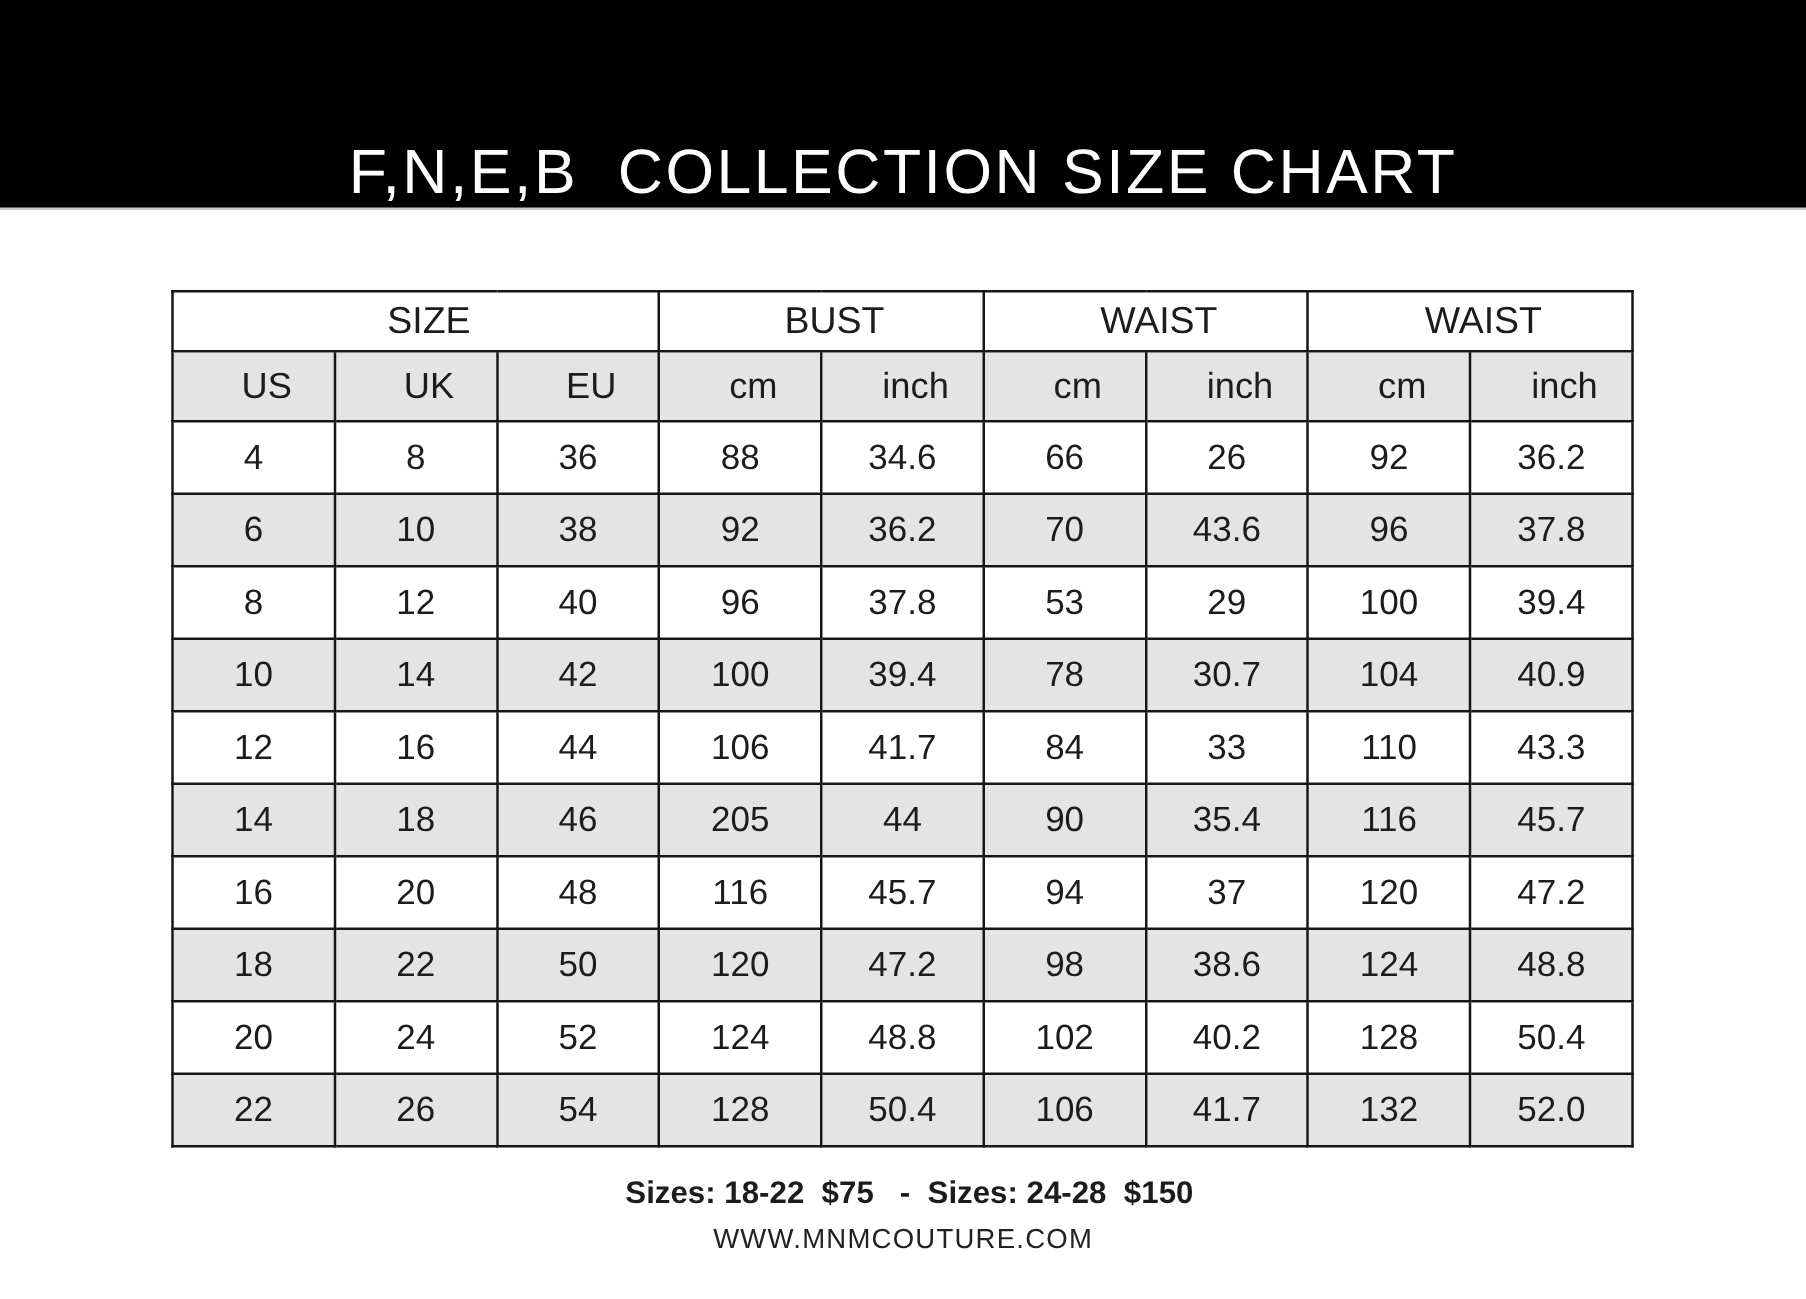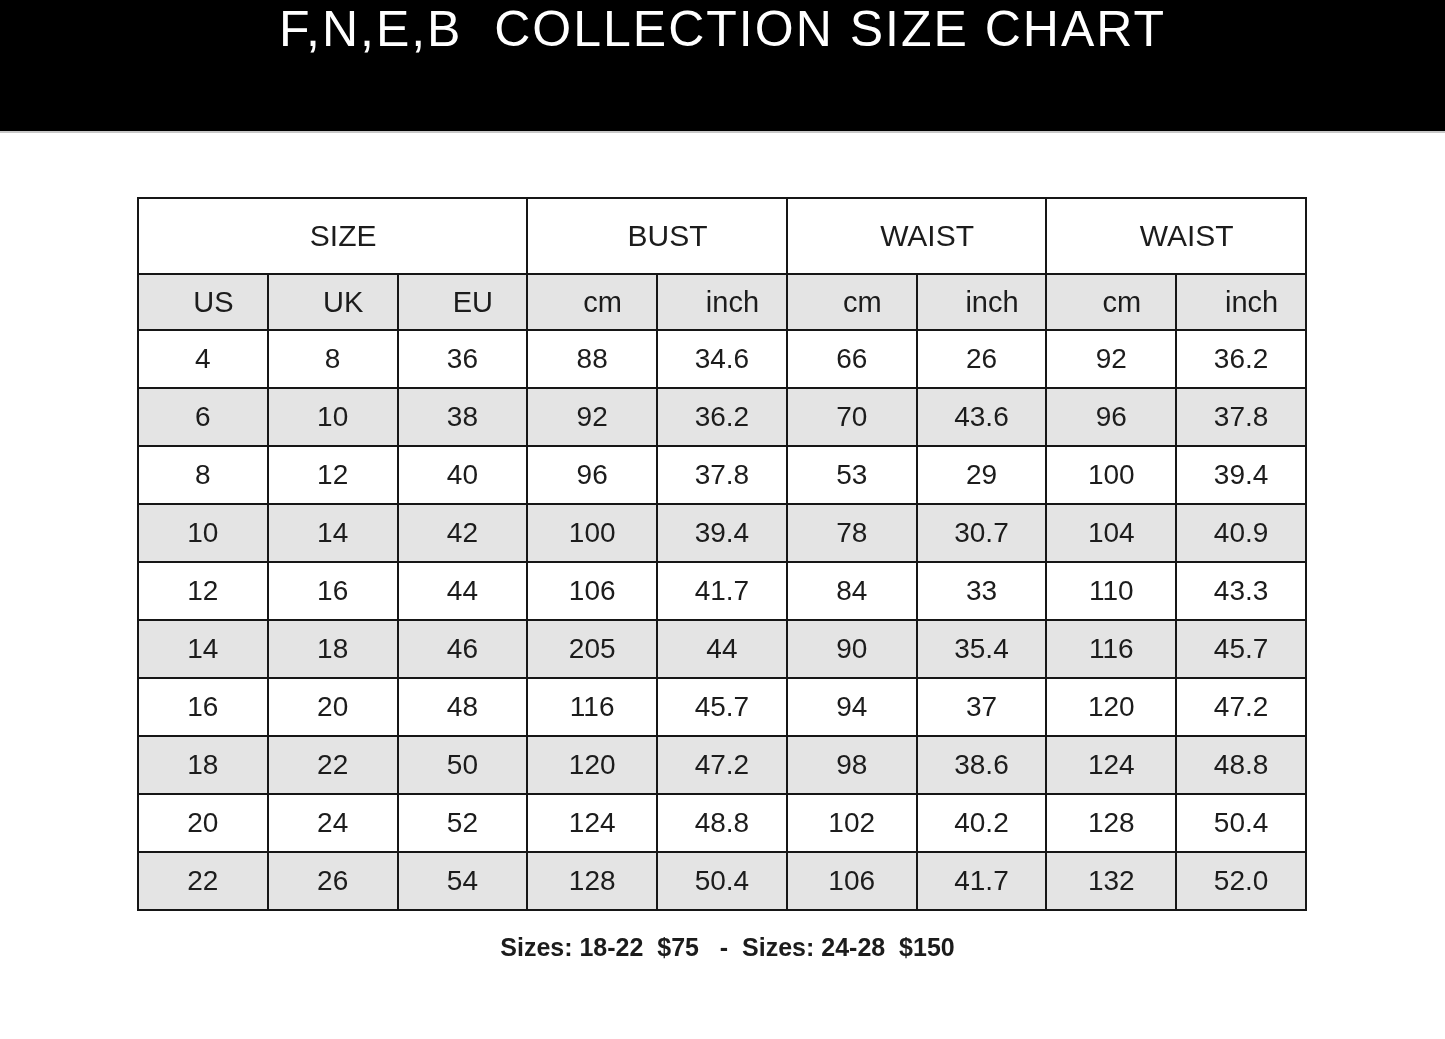--- a/index.html
+++ b/index.html
@@ -12,23 +12,23 @@
   *{box-sizing:border-box;}
   html,body{margin:0;padding:0;}
   body{
     width:1445px;height:1039px;
     background:#ffffff;
     font-family:"Liberation Sans","DejaVu Sans",sans-serif;
     color:var(--text);
     overflow:hidden;
   }
   .banner{
-    width:100%;height:133px;
+    width:100%;height:168px;
     background:var(--banner-bg);
-    display:flex;align-items:flex-start;justify-content:center;
+    display:flex;align-items:flex-end;justify-content:center;
     border-bottom:2px solid #c8c8c8;
   }
   .banner h1{
     margin:0;
     color:var(--banner-text);
     font-size:50px;
     font-weight:400;
     letter-spacing:2px;
     white-space:pre;
   }
@@ -42,21 +42,21 @@
     table-layout:fixed;
   }
   th,td{
     border:2px solid var(--border);
     text-align:center;
     vertical-align:middle;
     padding:0;
     overflow:hidden;
   }
   thead tr.group-row th{
-    height:76px;
+    height:48px;
     font-size:30px;
     font-weight:400;
     background:#ffffff;
     padding-left:21px;
   }
   thead tr.sub-row th{
     height:56px;
     font-size:29px;
     font-weight:400;
     background:var(--row-alt-bg);
@@ -226,13 +226,14 @@
             <td>106</td>
             <td>41.7</td>
             <td>132</td>
             <td>52.0</td>
           </tr>
         </tbody>
     </table>
   </div>
 
   <p class="pricing">Sizes: 18-22  $75   -  Sizes: 24-28  $150</p>
+  <p class="website">WWW.MNMCOUTURE.COM</p>
 </main>
 
 </body></html>

